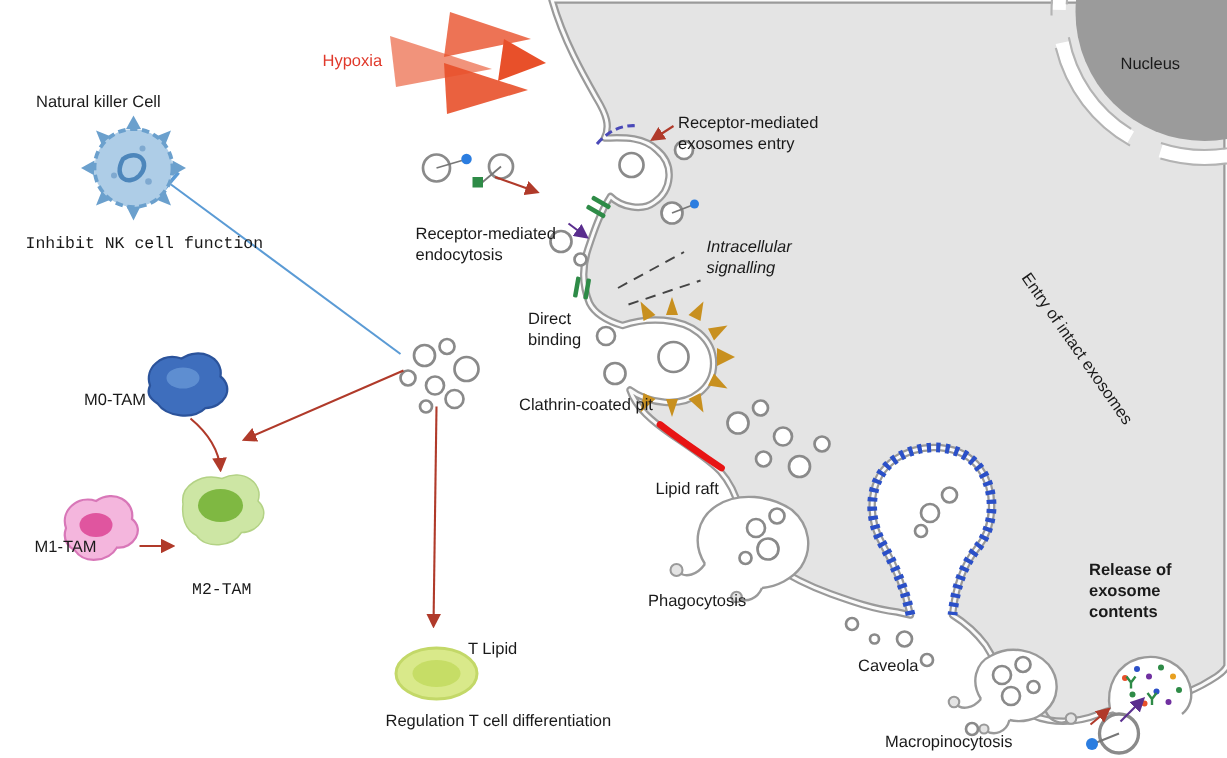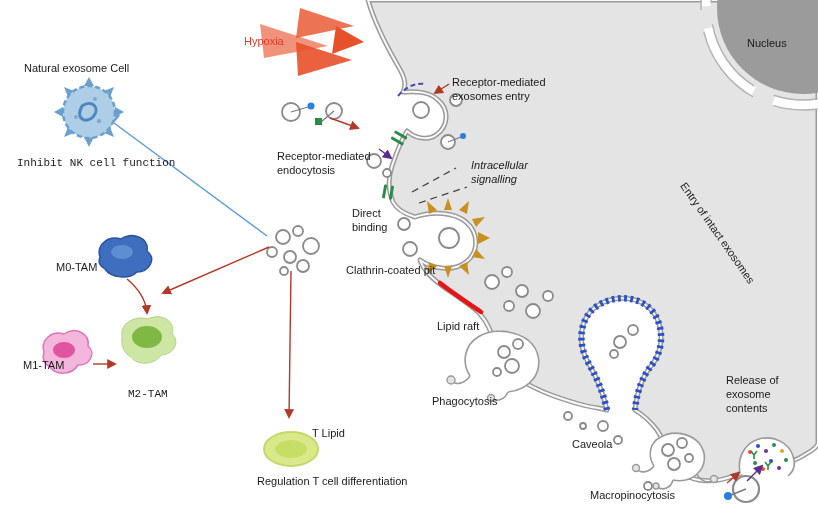--- a/index.html
+++ b/index.html
@@ -223,37 +223,37 @@
     <path fill="#cde6a4" stroke="#b3d285" stroke-width="1" d="M 122,336 C 120,324 134,315 148,319 C 162,312 176,322 172,334 C 181,342 173,355 161,355 C 155,365 137,366 131,357 C 123,353 121,344 122,336 Z"></path>
     <ellipse cx="147" cy="337" rx="15" ry="11" fill="#7fb842"></ellipse>
   </g>
 
   <g>
     <ellipse cx="291" cy="449" rx="27" ry="17" stroke="#c3d868" stroke-width="2" fill="#d9e98a"></ellipse>
     <ellipse cx="291" cy="449" rx="16" ry="9" fill="#c6dd66"></ellipse>
   </g>
 </svg>
 
-<div class="lbl red" style="left:204px;top:35px;padding-left:40px;">Hypoxia</div>
-<div class="lbl" style="left:24px;top:62px;">Natural exosome Cell</div>
+<div class="lbl red" style="left:175px;top:35px;padding-left:40px;">Hypoxia</div>
+<div class="lbl" style="left:24px;top:62px;">Natural killer Cell</div>
 <div class="lbl" style="left:17px;top:157px;font-family:Liberation Mono, monospace;">Inhibit NK cell function</div>
 <div class="lbl" style="left:452px;top:76px;">Receptor-mediated
 exosomes entry</div>
 <div class="lbl" style="left:277px;top:150px;">Receptor-mediated
 endocytosis</div>
 <div class="lbl" style="left:471px;top:159px;font-style:italic;">Intracellular
 signalling</div>
 <div class="lbl" style="left:352px;top:207px;">Direct
 binding</div>
 <div class="lbl" style="left:346px;top:264px;">Clathrin-coated pit</div>
 <div class="lbl" style="left:437px;top:320px;">Lipid raft</div>
 <div class="lbl" style="left:432px;top:395px;">Phagocytosis</div>
 <div class="lbl" style="left:544px;top:438px;margin-left:28px;">Caveola</div>
 <div class="lbl" style="left:590px;top:489px;">Macropinocytosis</div>
-<div class="lbl" style="left:726px;top:374px;">Release of
+<div class="lbl" style="left:726px;top:374px;font-weight:bold;">Release of
 exosome
 contents</div>
 <div class="lbl rot" style="left:688px;top:180px;">Entry of intact exosomes</div>
 <div class="lbl" style="left:747px;top:37px;">Nucleus</div>
 <div class="lbl" style="left:56px;top:261px;">M0-TAM</div>
 <div class="lbl" style="left:7px;top:359px;margin-left:16px;">M1-TAM</div>
 <div class="lbl serif" style="left:128px;top:388px;">M2-TAM</div>
 <div class="lbl" style="left:312px;top:427px;">T Lipid</div>
 <div class="lbl" style="left:257px;top:475px;">Regulation T cell differentiation</div>
 

